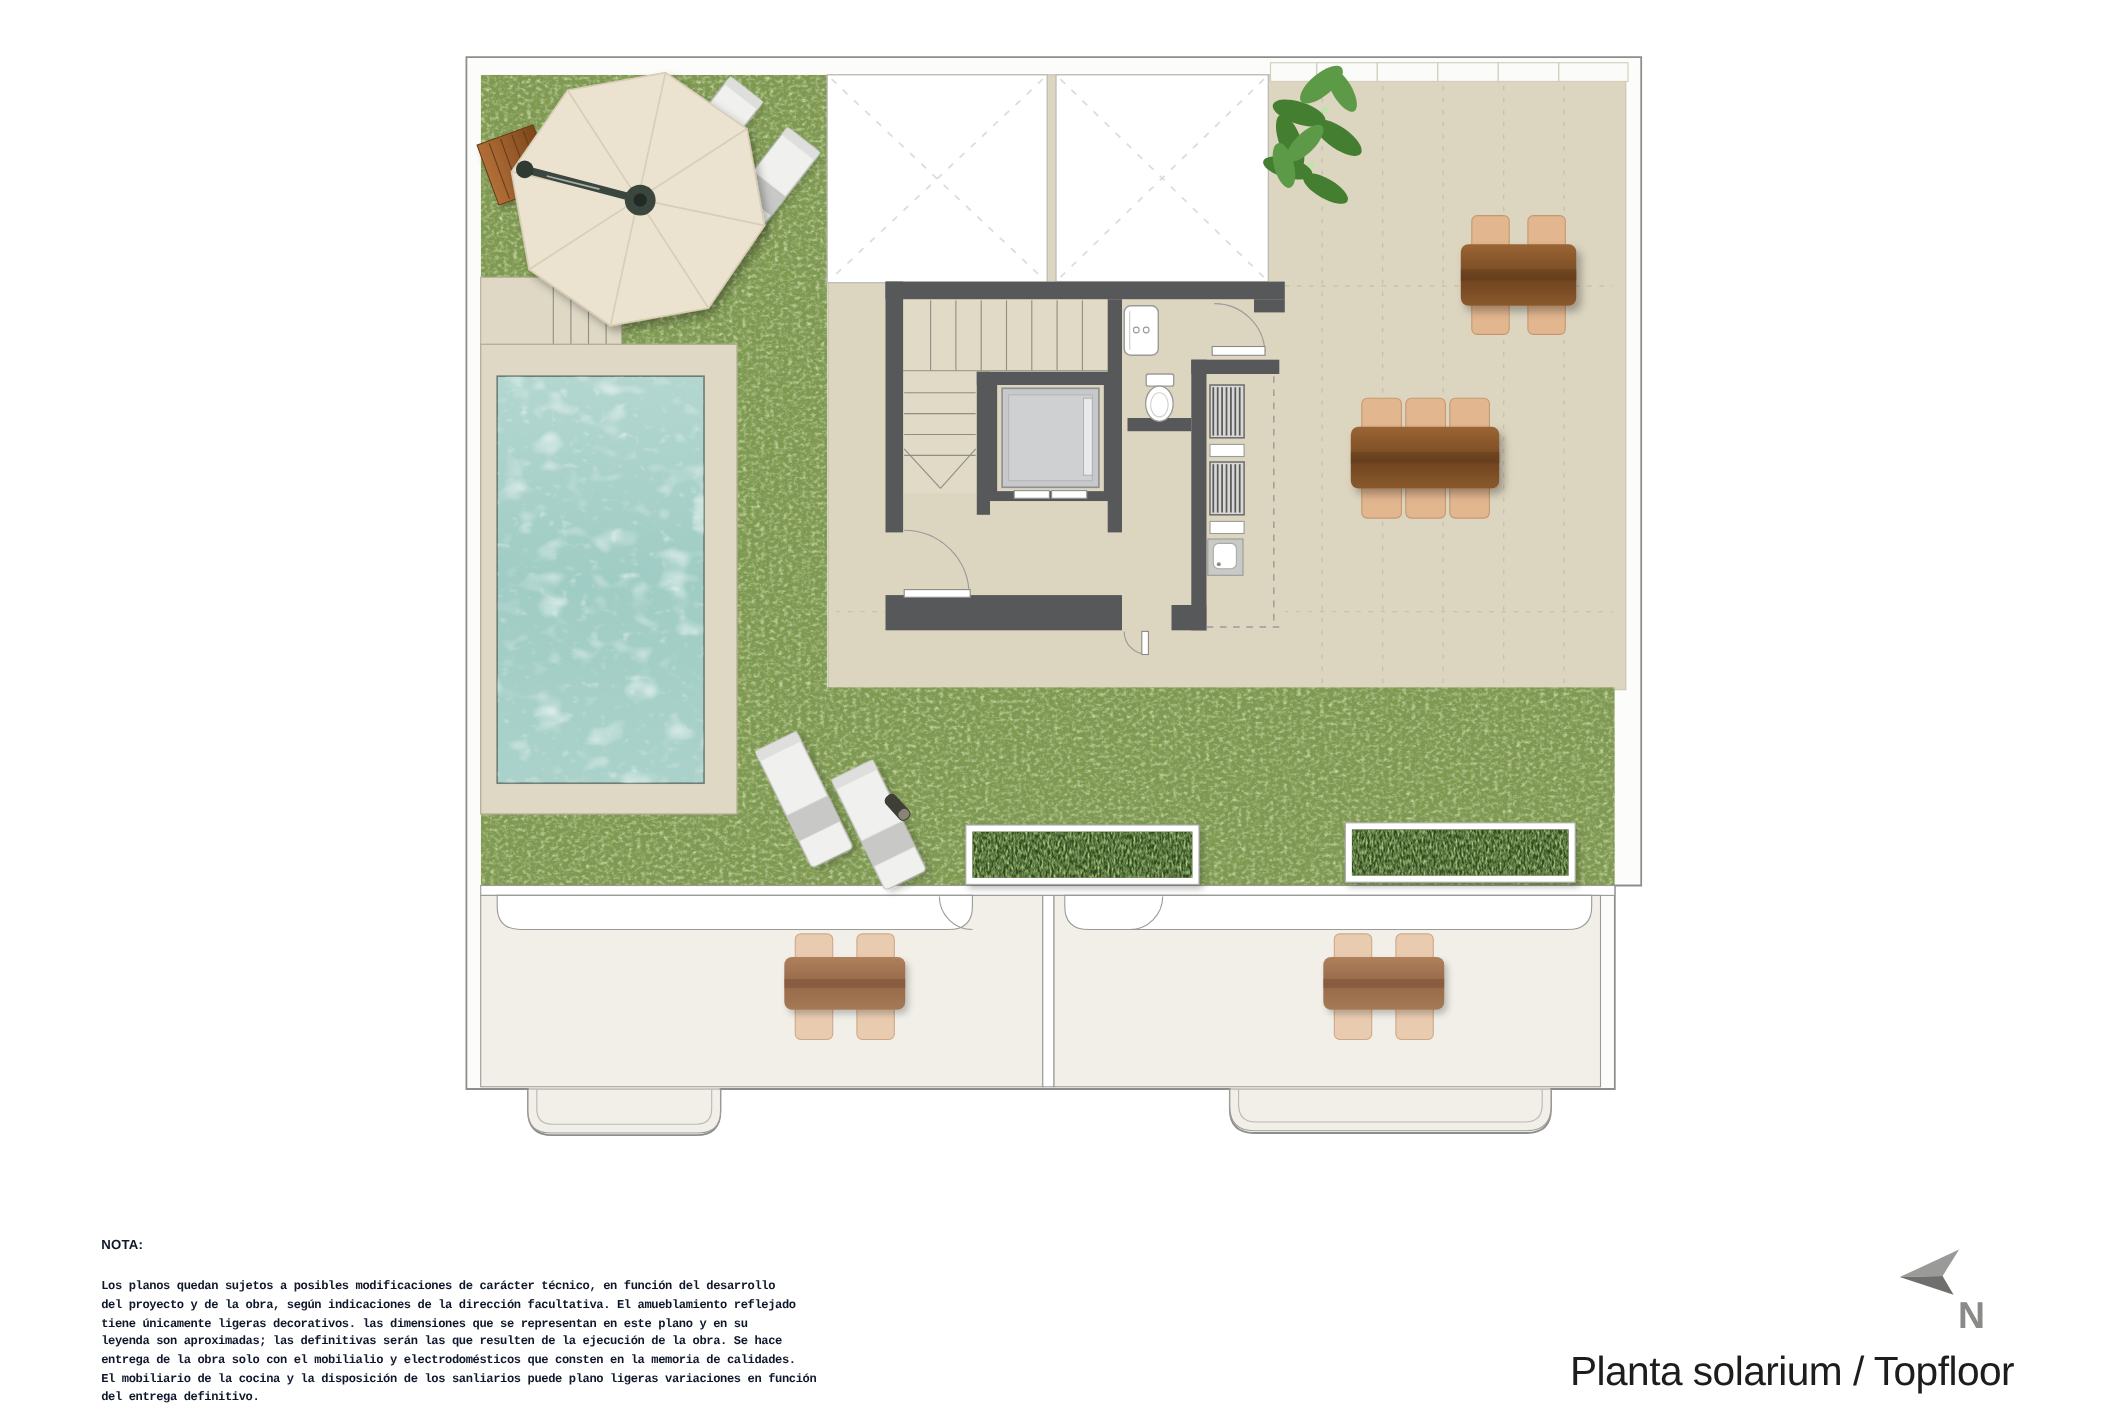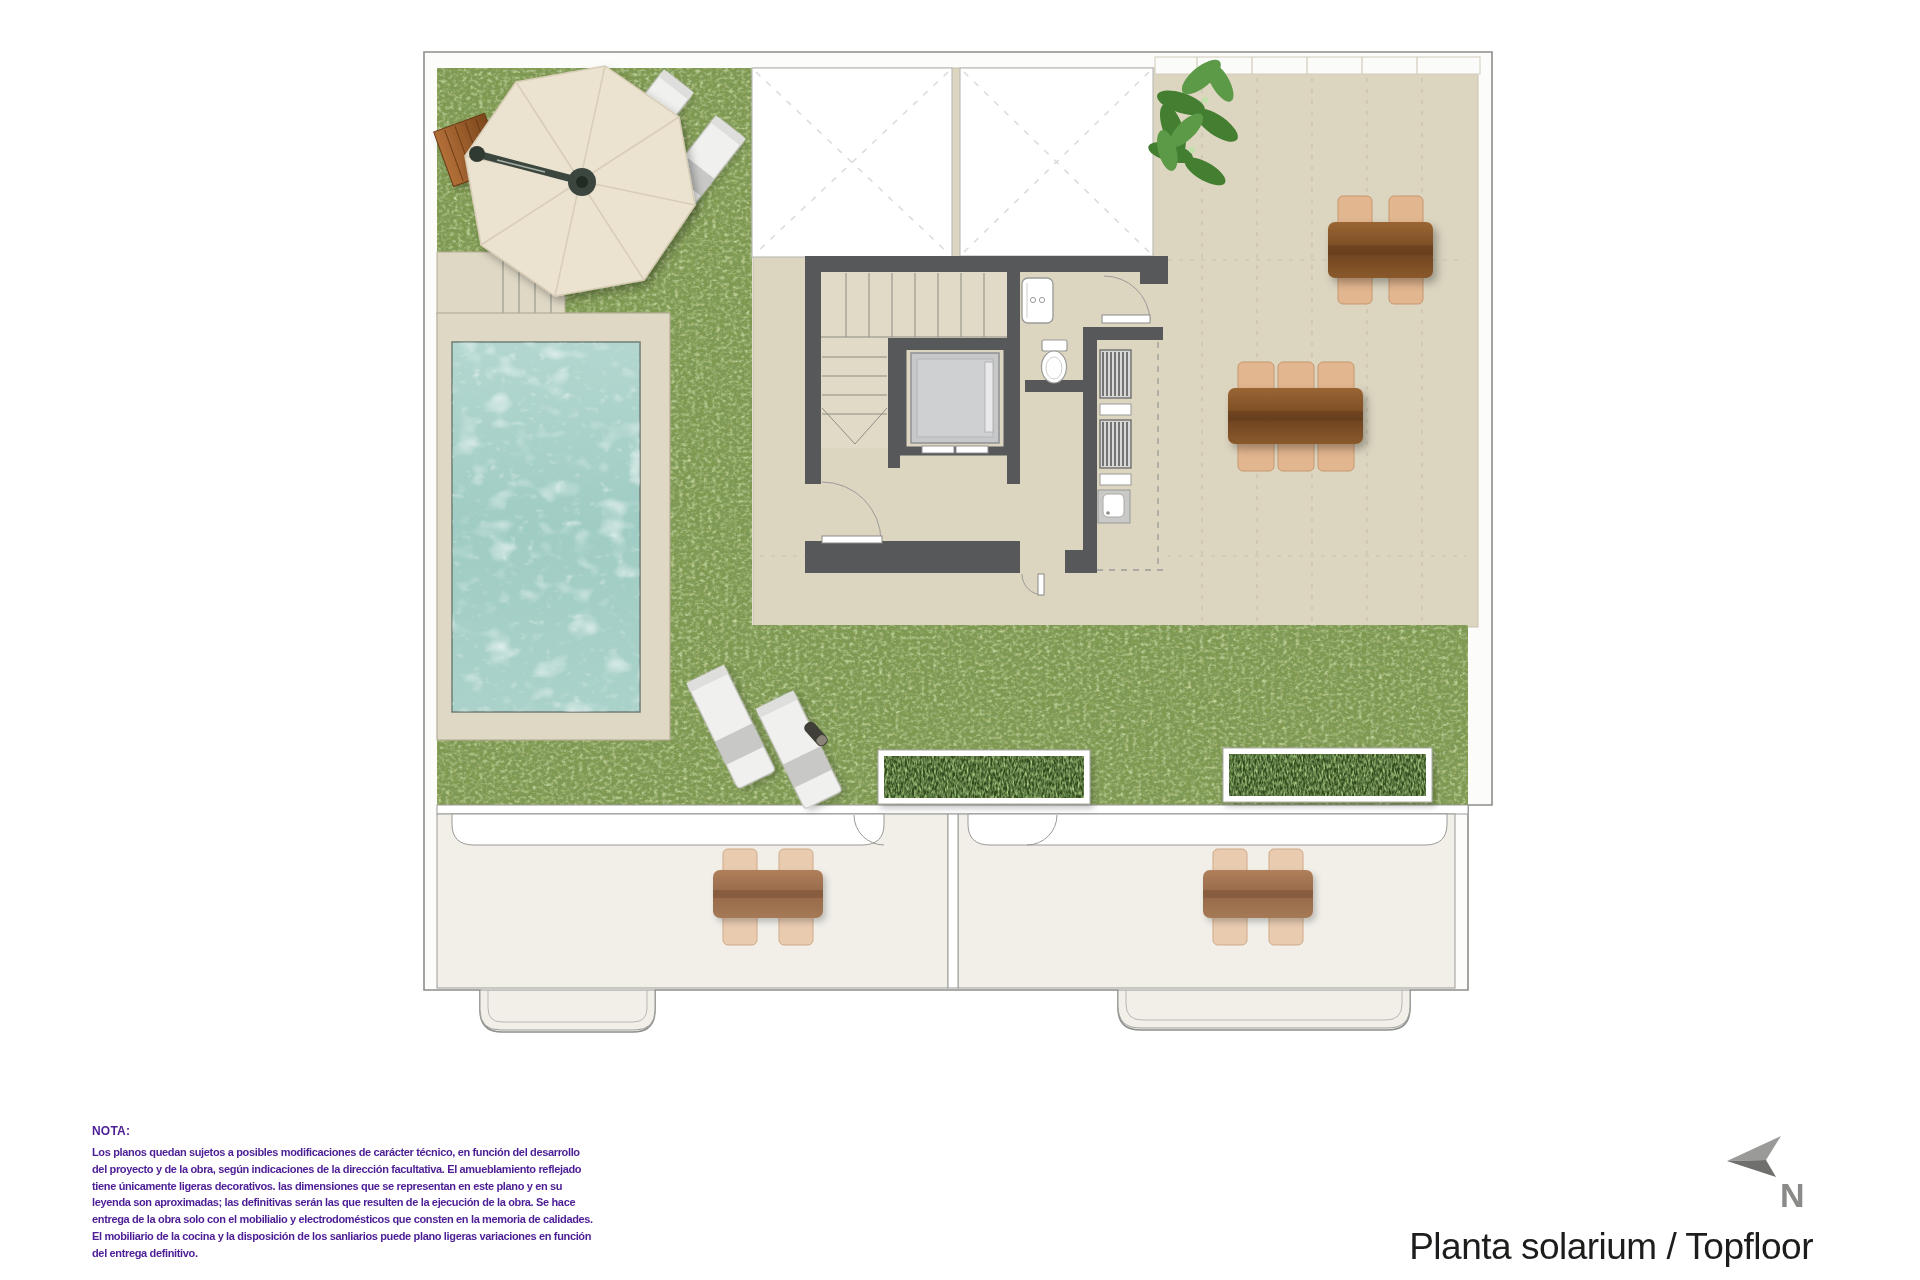--- a/index.html
+++ b/index.html
@@ -16,26 +16,26 @@
   
   .w{fill:var(--wall);}
   .beige{fill:var(--terrace);}
   .ivory{fill:var(--ivory);stroke:#9a9a98;stroke-width:1;}
   .hair{stroke:#9a9a98;stroke-width:1;fill:none;}
   .dash{stroke:#9b9b99;stroke-width:1.3;fill:none;stroke-dasharray:6 6;}
   .grid{stroke:var(--terraceline);stroke-width:1.2;fill:none;stroke-dasharray:4 7;}
   .tread{stroke:#8e8e85;stroke-width:1;fill:none;}
   .leaf1{fill:#447f31;} .leaf2{fill:#5d9a48;}
   
-  .note{position:absolute;left:92px;top:1124px;color:#4c1d95;}
+  .note{position:absolute;left:92px;top:1124px;color:#0f172a;}
   .note-h{font-size:12px;font-weight:bold;letter-spacing:.2px;}
-  .note-b{margin-top:6px;}
+  .note-b{margin-top:24px;font-family:Liberation Mono, monospace;}
   .note-b div{font-size:11px;font-weight:bold;letter-spacing:-.35px;line-height:16.8px;white-space:nowrap;}
   
-  .title{position:absolute;right:107px;top:1226px;font-size:37px;color:var(--ink);
+  .title{position:absolute;right:89px;top:1226px;font-size:37px;color:var(--ink);
          letter-spacing:-.5px;white-space:nowrap;}
   .compass{position:absolute;left:1700px;top:1118px;}
 </style>
 </head>
 <body>
 
 <div class="page">
 
 <svg class="plansvg" width="1920" height="1280" viewBox="0 0 1920 1280">
   <defs>

